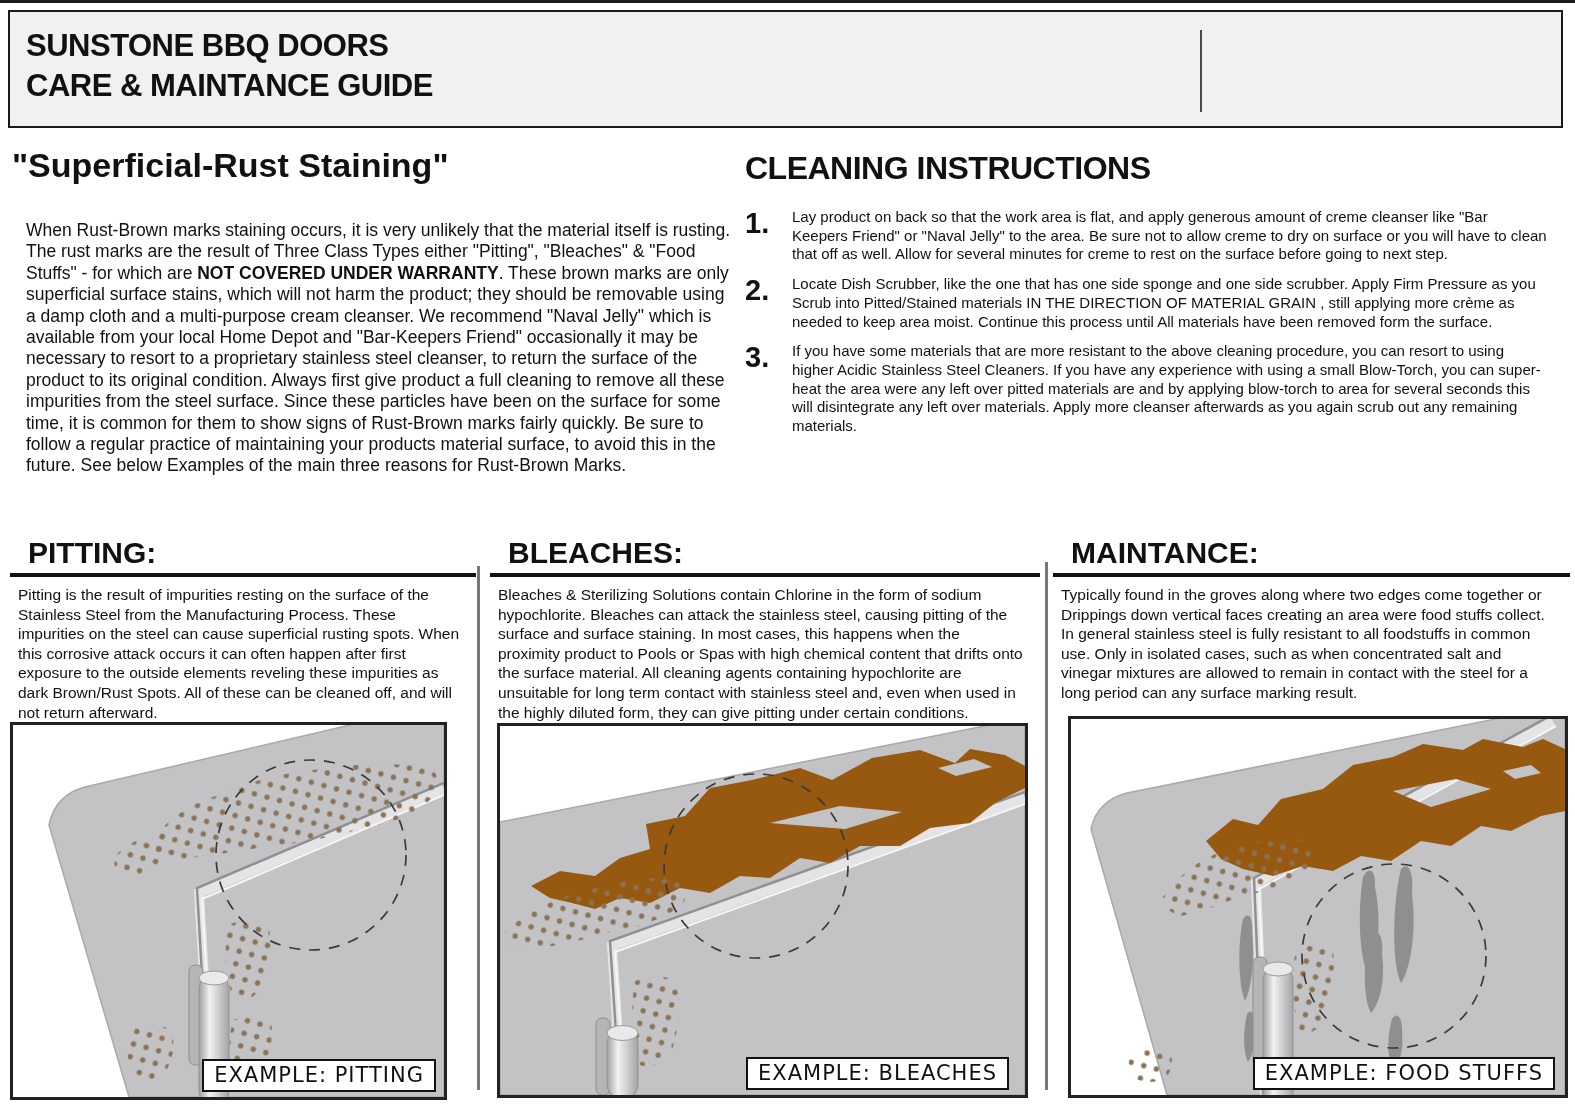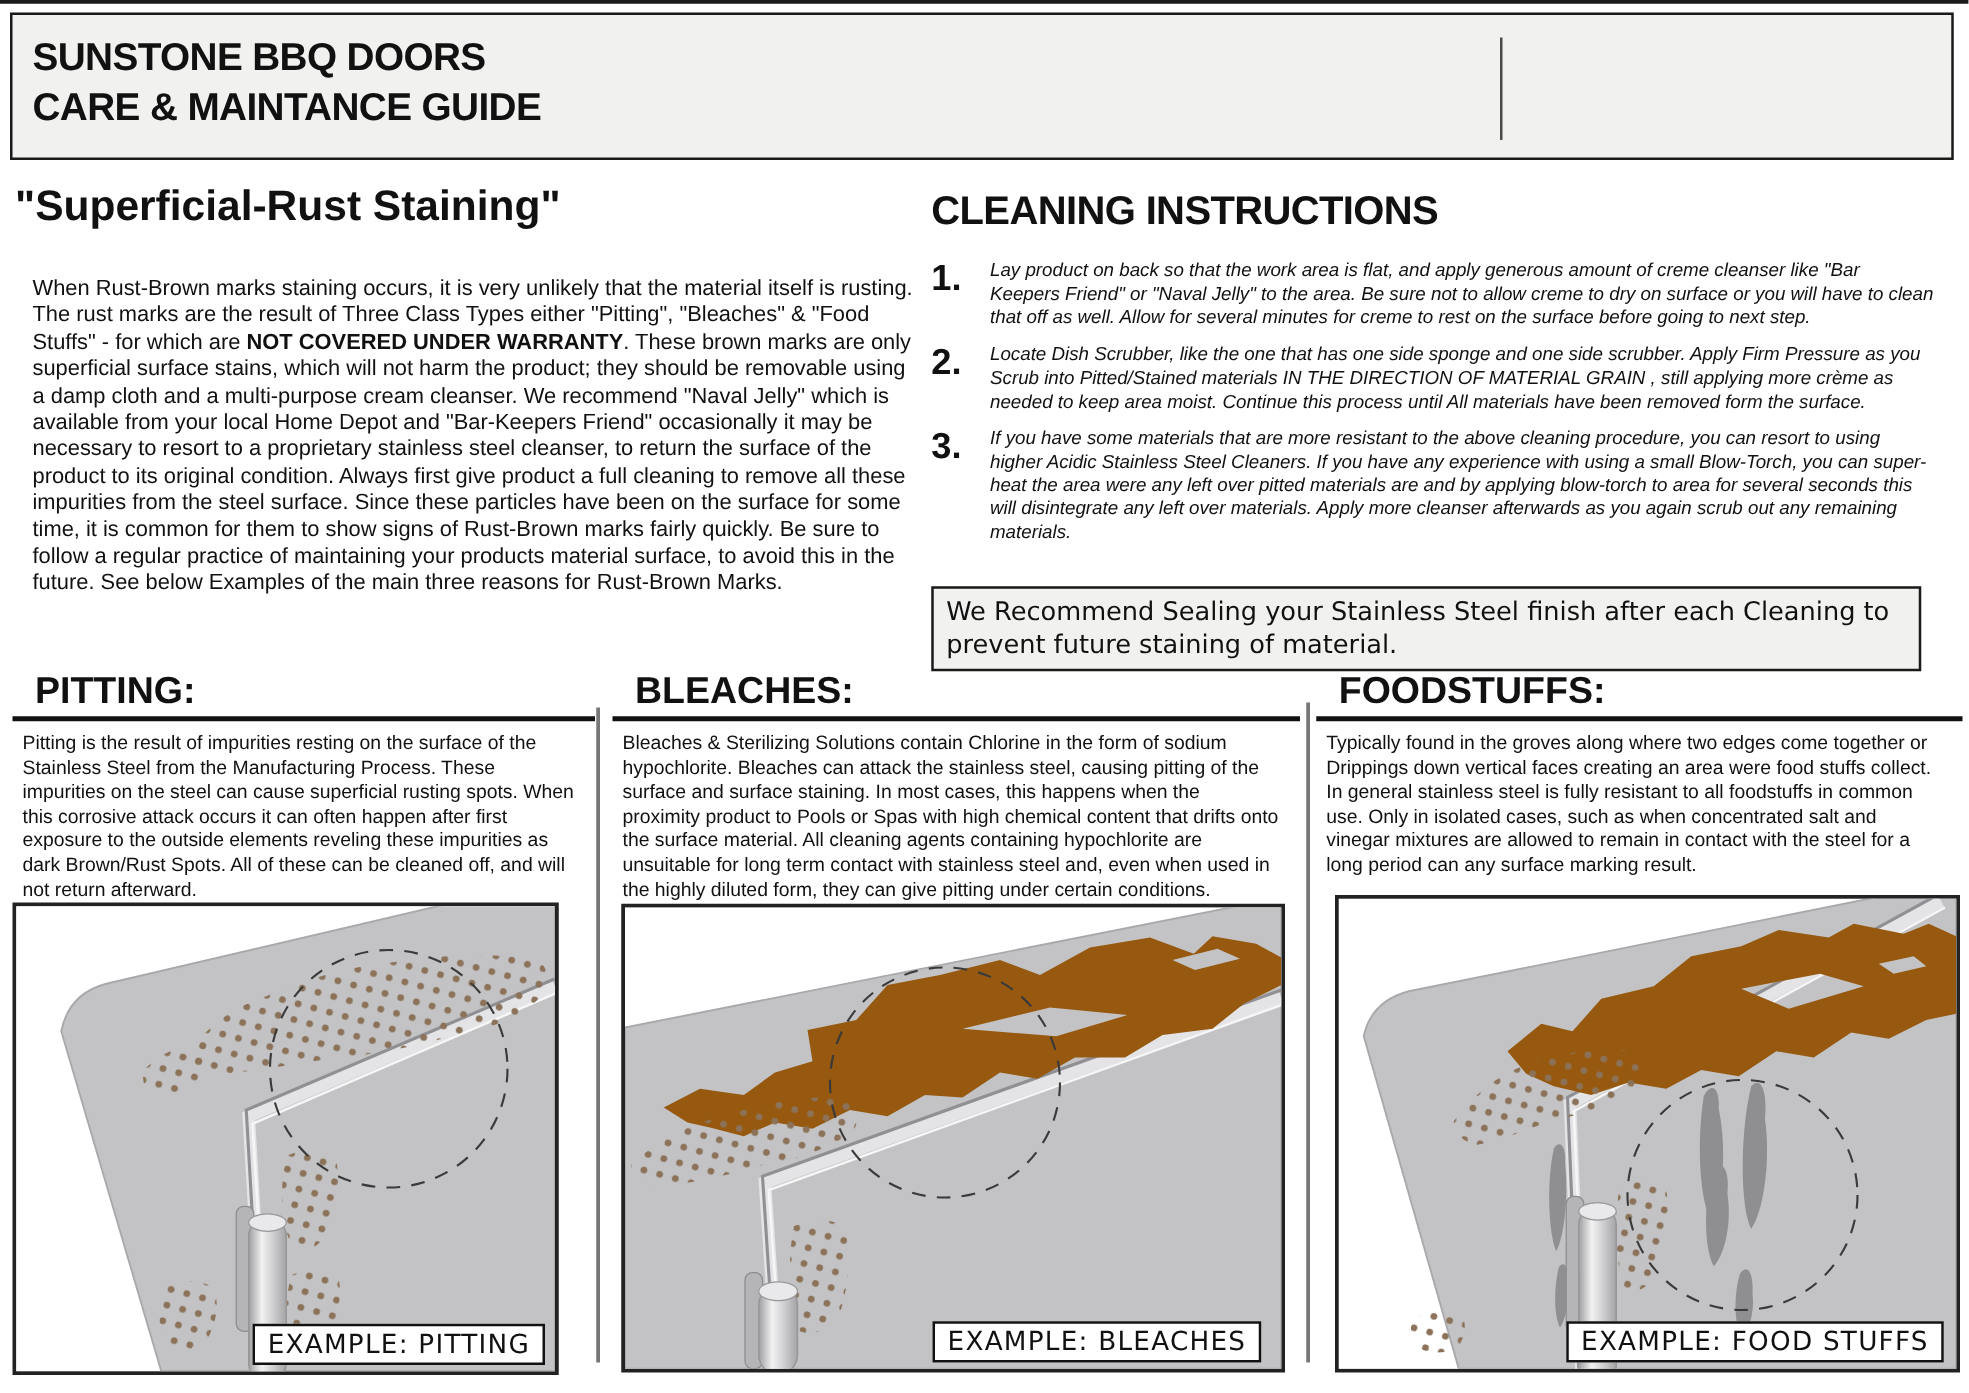--- a/index.html
+++ b/index.html
@@ -23,21 +23,21 @@
 
   
   .rust-title { position:absolute; left:12px; top:146px; margin:0; font-size:34px; font-weight:bold; }
   .rust-body { position:absolute; left:10px; top:204px; width:708px; margin:16px; font-size:17.5px; line-height:21.4px; }
 
   
   .cleaning-title { position:absolute; left:745px; top:150px; margin:0; font-size:32px; font-weight:bold; letter-spacing:-0.5px; }
   .steps { position:absolute; left:745px; top:208px; width:802px; }
   .step { display:flex; margin-bottom:11px; }
   .step-num { flex:0 0 47px; width:47px; font-size:29px; font-weight:bold; line-height:30px; }
-  .step-text { font-size:15px; line-height:18.7px;font-style:italic; }
+  .step-text { font-size:15px; line-height:18.7px; }
   .recommend-box {
     position:absolute; left:745px; top:469px; width:792px; box-sizing:border-box;
     background:#f1f1ef; border:2px solid #1a1a1a; padding:5px 10px 7px;
     font-family:"DejaVu Sans", sans-serif; font-size:20.5px; line-height:26px;
   }
 
   
   .col { position:absolute; top:536px; }
   #col-pitting    { left:10px;  width:466px; }
   #col-bleaches   { left:490px; width:550px; }
@@ -89,32 +89,31 @@
     </div>
     <div class="step">
       <span class="step-num">2.</span>
       <span class="step-text">Locate Dish Scrubber, like the one that has one side sponge and one side scrubber. Apply Firm Pressure as you Scrub into Pitted/Stained materials IN THE DIRECTION OF MATERIAL GRAIN , still applying more crème as needed to keep area moist. Continue this process until All materials have been removed form the surface.</span>
     </div>
     <div class="step">
       <span class="step-num">3.</span>
       <span class="step-text">If you have some materials that are more resistant to the above cleaning procedure, you can resort to using higher Acidic Stainless Steel Cleaners. If you have any experience with using a small Blow-Torch, you can super-heat the area were any left over pitted materials are and by applying blow-torch to area for several seconds this will disintegrate any left over materials. Apply more cleanser afterwards as you again scrub out any remaining materials.</span>
     </div>
   </div>
-  <div class="recommend-box">We Recommend Sealing your Stainless Steel finish after each Cleaning to prevent future staining of material.</div>
 
   <section class="col" id="col-pitting">
     <h2 class="col-title">PITTING:</h2>
     <p class="col-body">Pitting is the result of impurities resting on the surface of the Stainless Steel from the Manufacturing Process. These impurities on the steel can cause superficial rusting spots. When this corrosive attack occurs it can often happen after first exposure to the outside elements reveling these impurities as dark Brown/Rust Spots. All of these can be cleaned off, and will not return afterward.</p>
   </section>
   <section class="col" id="col-bleaches">
     <h2 class="col-title">BLEACHES:</h2>
     <p class="col-body">Bleaches &amp; Sterilizing Solutions contain Chlorine in the form of sodium hypochlorite. Bleaches can attack the stainless steel, causing pitting of the surface and surface staining. In most cases, this happens when the proximity product to Pools or Spas with high chemical content that drifts onto the surface material.  All cleaning agents containing hypochlorite are unsuitable for long term contact with stainless steel and, even when used in the highly diluted form, they can give pitting under certain conditions.</p>
   </section>
   <section class="col" id="col-foodstuffs">
-    <h2 class="col-title">FOODSTUFFS:</h2>
+    <h2 class="col-title">MAINTANCE:</h2>
     <p class="col-body">Typically found in the groves along where two edges come together or Drippings down vertical faces creating an area were food stuffs collect. In general stainless steel is fully resistant to all foodstuffs in common use. Only in isolated cases, such as when concentrated salt and vinegar mixtures are allowed to remain in contact with the steel for a long period can any surface marking result.</p>
   </section>
 
   <div class="divider-v" id="divider-1"></div>
   <div class="divider-v" id="divider-2"></div>
 
   <figure class="figure" id="fig-pitting" style="margin:0">
     <svg viewBox="0 0 431 372" preserveAspectRatio="none">
       <defs>
         <pattern id="dotsA" width="13" height="13" patternUnits="userSpaceOnUse" patternTransform="rotate(15)">

